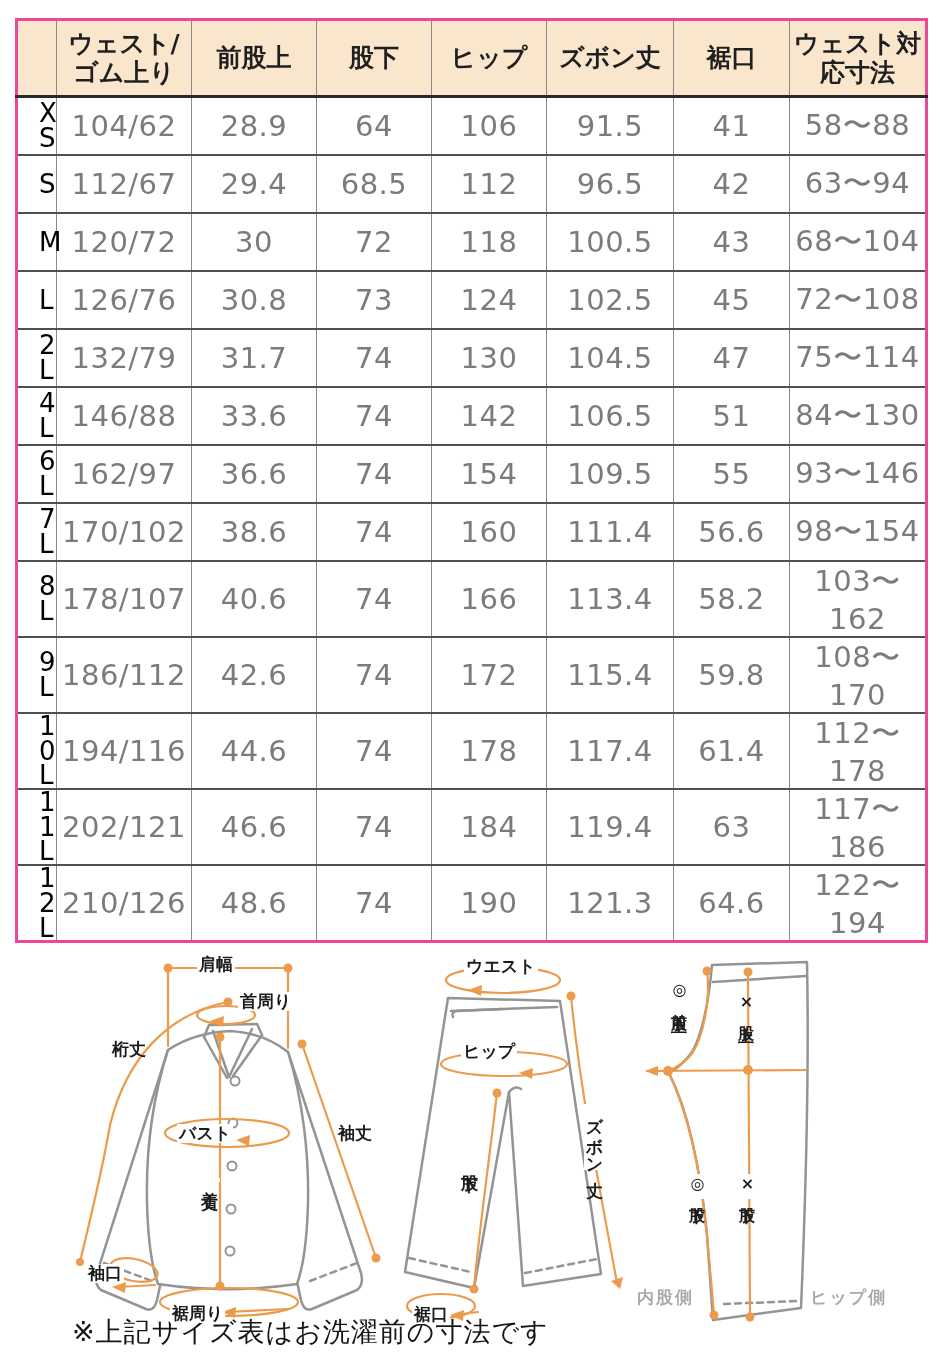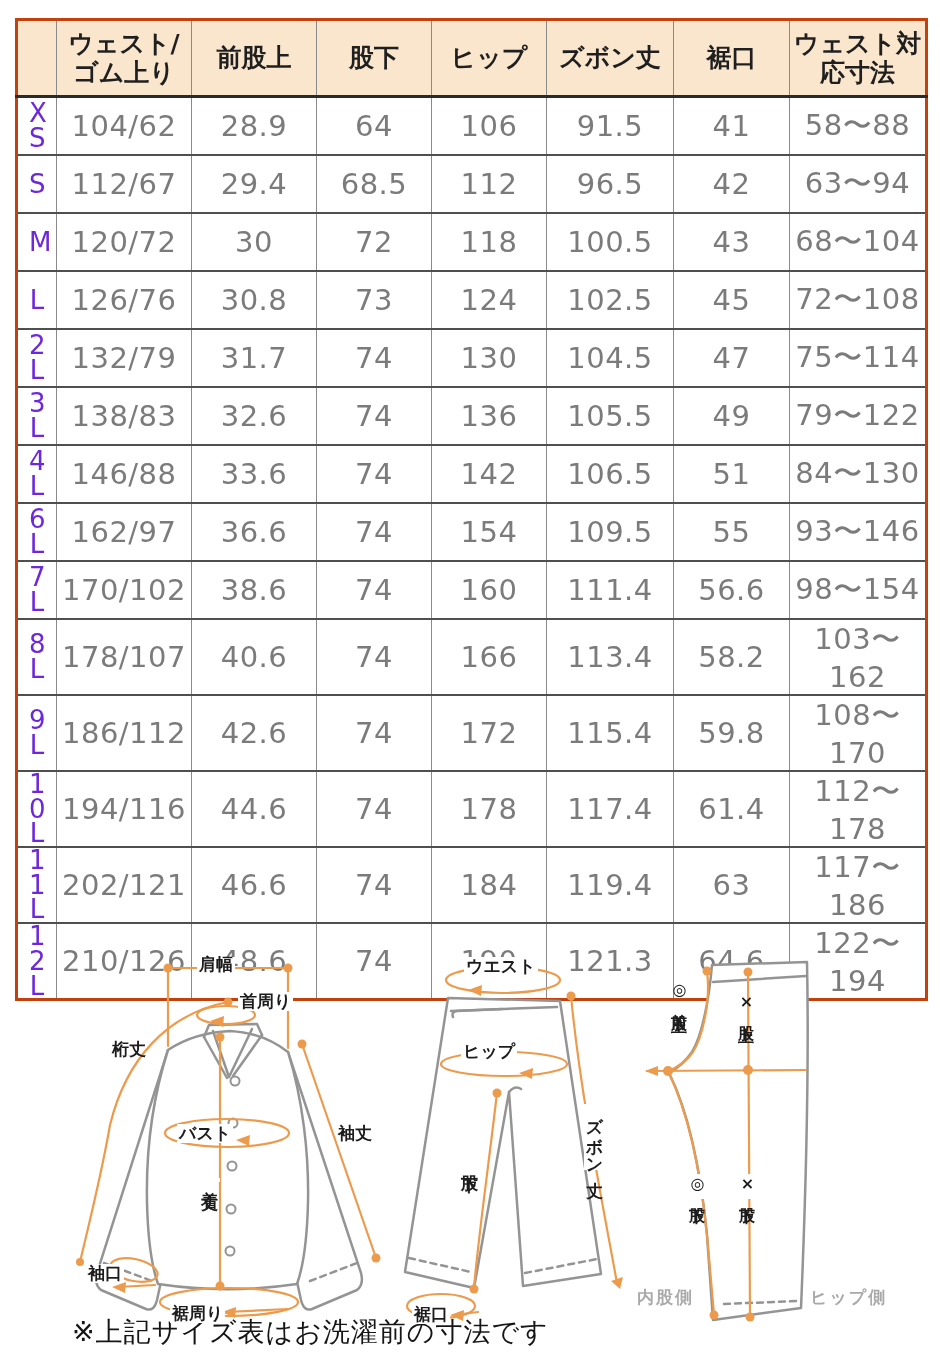--- a/index.html
+++ b/index.html
@@ -1,27 +1,27 @@
 <!DOCTYPE html>
 <html><head>
 <meta charset="utf-8">
 <style>
   html,body{margin:0;padding:0;background:#fff;}
   .page{position:relative;width:940px;height:1360px;background:#fff;overflow:hidden;
         font-family:"DejaVu Sans",sans-serif;}
   
   table.size{position:absolute;left:15px;top:18px;width:910px;border-collapse:collapse;
-             table-layout:fixed;border:3px solid #c2410c;}
+             table-layout:fixed;border:3px solid #ec4899;}
   table.size th,table.size td{border-top:2px solid #4f4f4f;border-left:1px solid #8a8a8a;
              text-align:center;vertical-align:middle;padding:0;}
   table.size thead th{background:#f9e6cd;color:#1f1f1f;font-weight:700;font-size:25px;
              line-height:1.18;height:70px;border-bottom:3px solid #2a2a2a;padding:2px 3px;}
   table.size td{height:56px;font-size:29px;color:#7b7b7b;letter-spacing:0.5px;}
-  table.size td.sz{font-size:26px;color:#6d28d9;letter-spacing:0;line-height:0.95;
-             word-break:break-all;padding:0 11px;}
+  table.size td.sz{font-size:26px;color:#000000;letter-spacing:0;line-height:0.95;
+             word-break:break-all;padding:0 21px;}
   
   .diagrams{position:absolute;left:0;top:940px;width:940px;height:420px;}
   .diagrams svg{position:absolute;left:0;top:0;}
   .dlabel{position:absolute;font-weight:700;font-size:17px;color:#1c1c1c;
           white-space:nowrap;line-height:1.1;z-index:3;}
   .dlabel.bg{background:#fff;padding:0 2px;}
   .vert{writing-mode:vertical-rl;text-orientation:upright;letter-spacing:2px;line-height:1;}
   .grayside{color:#a9a9a9;font-size:17px;letter-spacing:2px;}
   .note{position:absolute;left:72px;top:1314px;font-size:27px;font-weight:400;color:#151515;
         letter-spacing:1px;font-family:"DejaVu Sans",sans-serif;}
@@ -97,30 +97,20 @@
       </tr>
       <tr>
         <td class="sz">2L</td>
         <td>132/79</td>
         <td>31.7</td>
         <td>74</td>
         <td>130</td>
         <td>104.5</td>
         <td>47</td>
         <td>75〜114</td>
-      </tr>
-      <tr>
-        <td class="sz">3L</td>
-        <td>138/83</td>
-        <td>32.6</td>
-        <td>74</td>
-        <td>136</td>
-        <td>105.5</td>
-        <td>49</td>
-        <td>79〜122</td>
       </tr>
       <tr>
         <td class="sz">4L</td>
         <td>146/88</td>
         <td>33.6</td>
         <td>74</td>
         <td>142</td>
         <td>106.5</td>
         <td>51</td>
         <td>84〜130</td>

